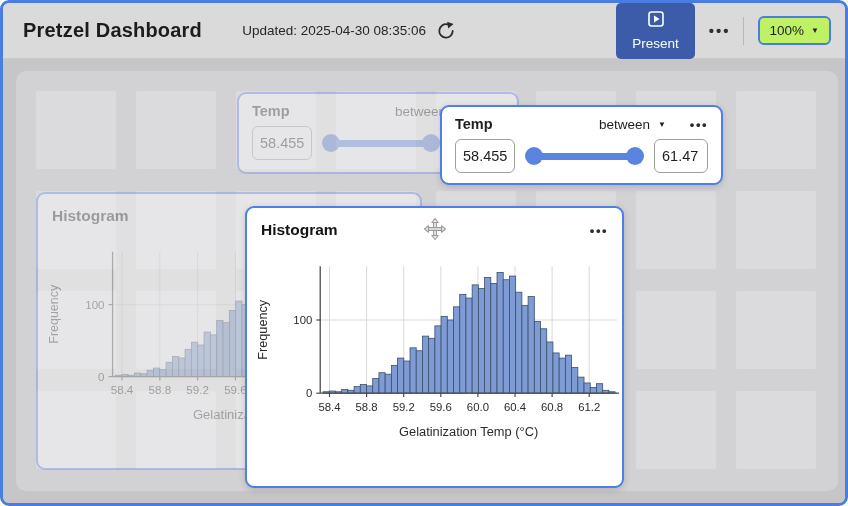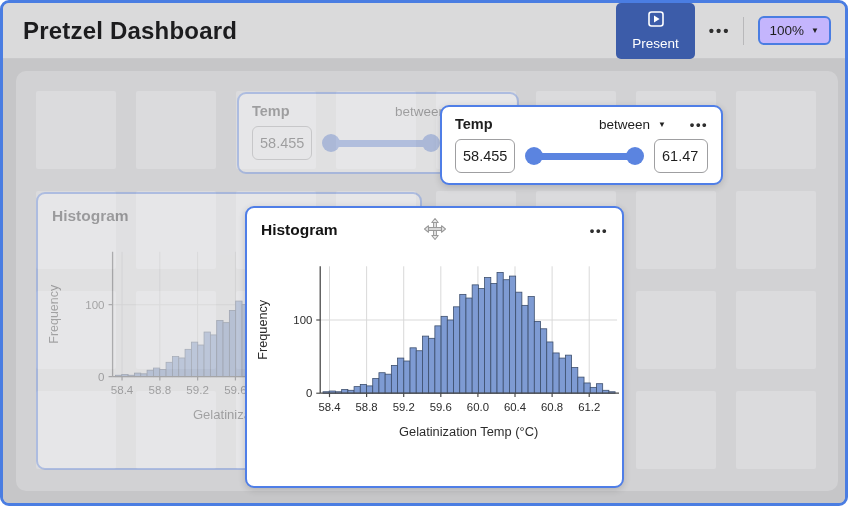--- a/index.html
+++ b/index.html
@@ -11,34 +11,34 @@
     overflow: hidden; display: flex; flex-direction: column;
     background: #c6c6c8;
   }
 
   
   .header{
     height: 56px; flex: 0 0 56px; background: #dadadb;
     display: flex; align-items: center; padding: 0 14px 0 20px;
     border-bottom: 1px solid #c9c9cb;
   }
-  .app-title{ font-size: 24px; font-weight: 700; color: #1c1c1e; letter-spacing: .2px; margin-right: auto; }
+  .app-title{ font-size: 20px; font-weight: 700; color: #1c1c1e; letter-spacing: .2px; margin-right: auto; }
   .updated-group{ display: flex; align-items: center; gap: 10px; margin-right: auto; margin-left: -120px; }
   .updated-text{ font-size: 13.5px; color: #262626; }
   .icon-btn{ background: none; border: none; cursor: pointer; display: flex; align-items: center; }
   .present-btn{
     display: flex; align-items: center; gap: 9px;
     background: #3c5ca9; color: #fff; border: none; border-radius: 5px;
     padding: 8px 16px; font-size: 13.5px; font-family: inherit; cursor: pointer; flex-direction: column;
   }
   .header-dots{ font-size: 15px; font-weight: 700; color: #2e2e2e; letter-spacing: 2px;
     background: none; border: none; margin: 0 12px 0 14px; cursor: pointer; }
   .header-divider{ width: 1px; height: 28px; background: #b8b8ba; margin-right: 14px; }
   .zoom-select{
-    display: flex; align-items: center; gap: 7px; background: #c4b5fd;
+    display: flex; align-items: center; gap: 7px; background: #bef264;
     border: 2px solid #4a7de2; border-radius: 6px; padding: 5px 10px;
     font-size: 13.5px; color: #1d1d1d; cursor: pointer;
   }
   .caret{ font-size: 8px; color: #222; }
 
   
   .content{ flex: 1; position: relative; background: #c6c6c8; }
   .panel{
     position: absolute; left: 13px; top: 12px; width: 822px; height: 420px;
     background: #d2d2d4; border-radius: 10px;
@@ -79,20 +79,29 @@
   .chart-svg{ position: absolute; left: 0; top: 30px; width: 100%; height: calc(100% - 32px); }
 </style>
 </head>
 <body>
 
 <div class="app-window">
 
   <div class="header">
     <div class="app-title">Pretzel Dashboard</div>
 
+    <div class="updated-group">
+      <span class="updated-text">Updated: 2025-04-30 08:35:06</span>
+      <button class="icon-btn">
+        <svg width="20" height="20" viewBox="0 0 22 22">
+          <path d="M 12.5 3.7 A 7.4 7.4 0 1 0 18.4 11" fill="none" stroke="#2b2b2b" stroke-width="2" stroke-linecap="round"></path>
+          <polygon points="12.2,0.8 19.3,3.4 13.4,8.3" fill="#2b2b2b"></polygon>
+        </svg>
+      </button>
+    </div>
 
     <button class="present-btn">
       <svg width="16" height="16" viewBox="0 0 16 16">
         <rect x="1" y="1" width="14" height="14" rx="2.5" fill="none" stroke="#fff" stroke-width="1.6"></rect>
         <polygon points="6,4.6 11.6,8 6,11.4" fill="#fff"></polygon>
       </svg>
       <span>Present</span>
     </button>
 
     <button class="header-dots">•••</button>

